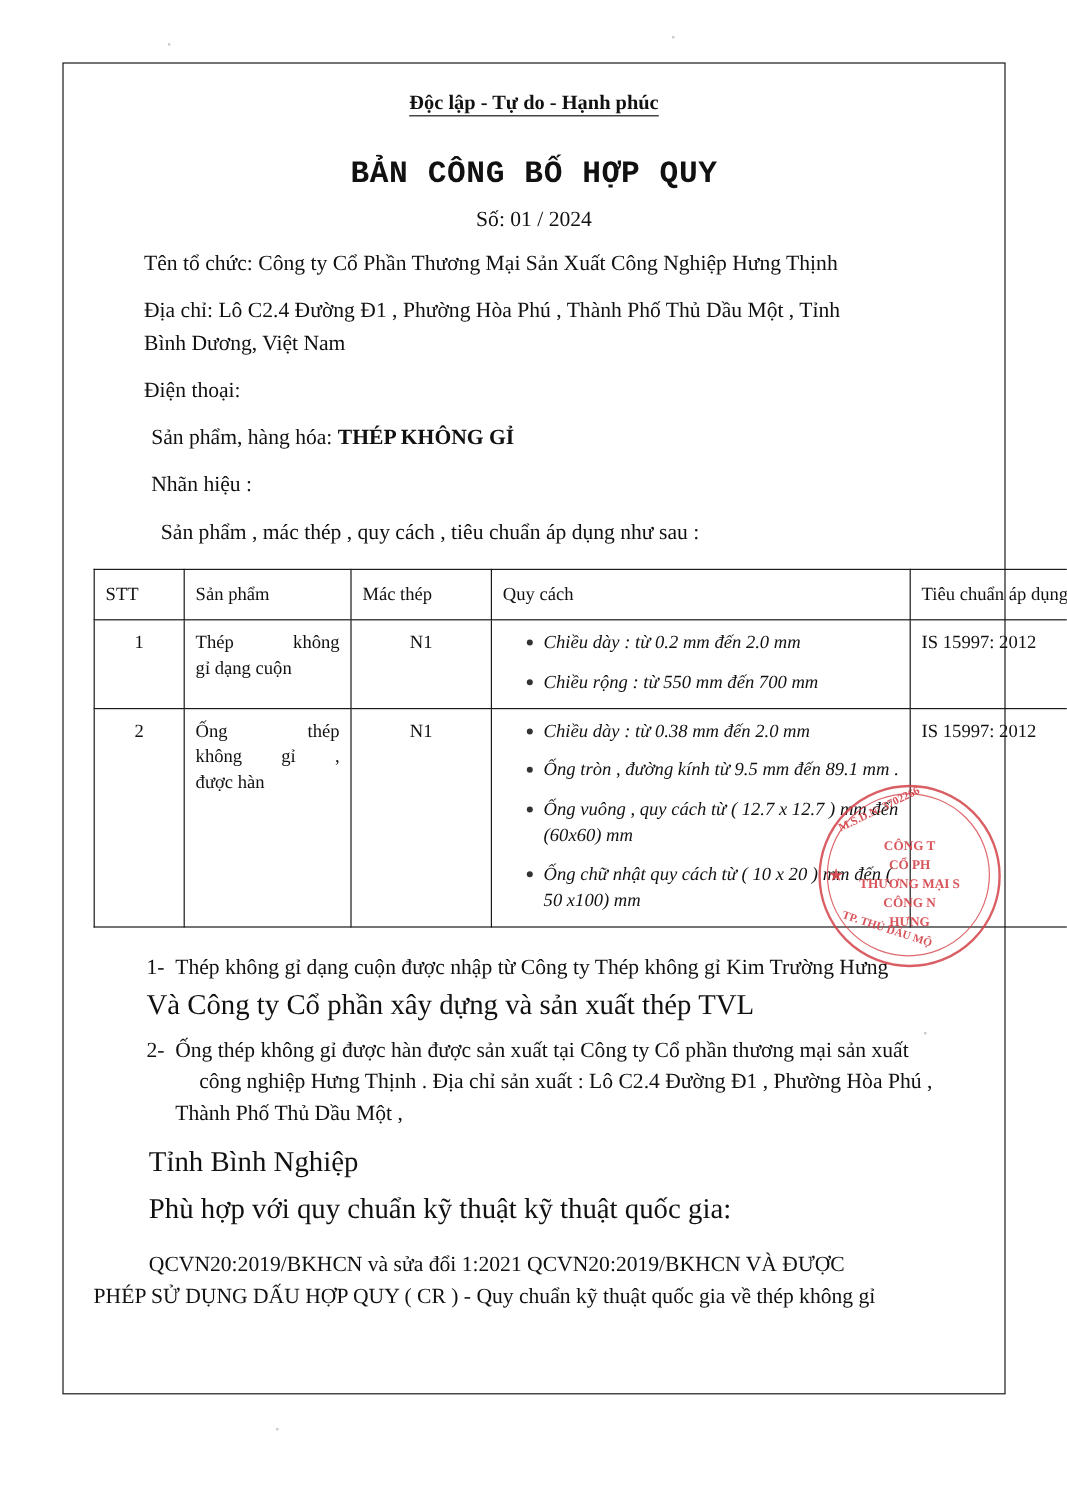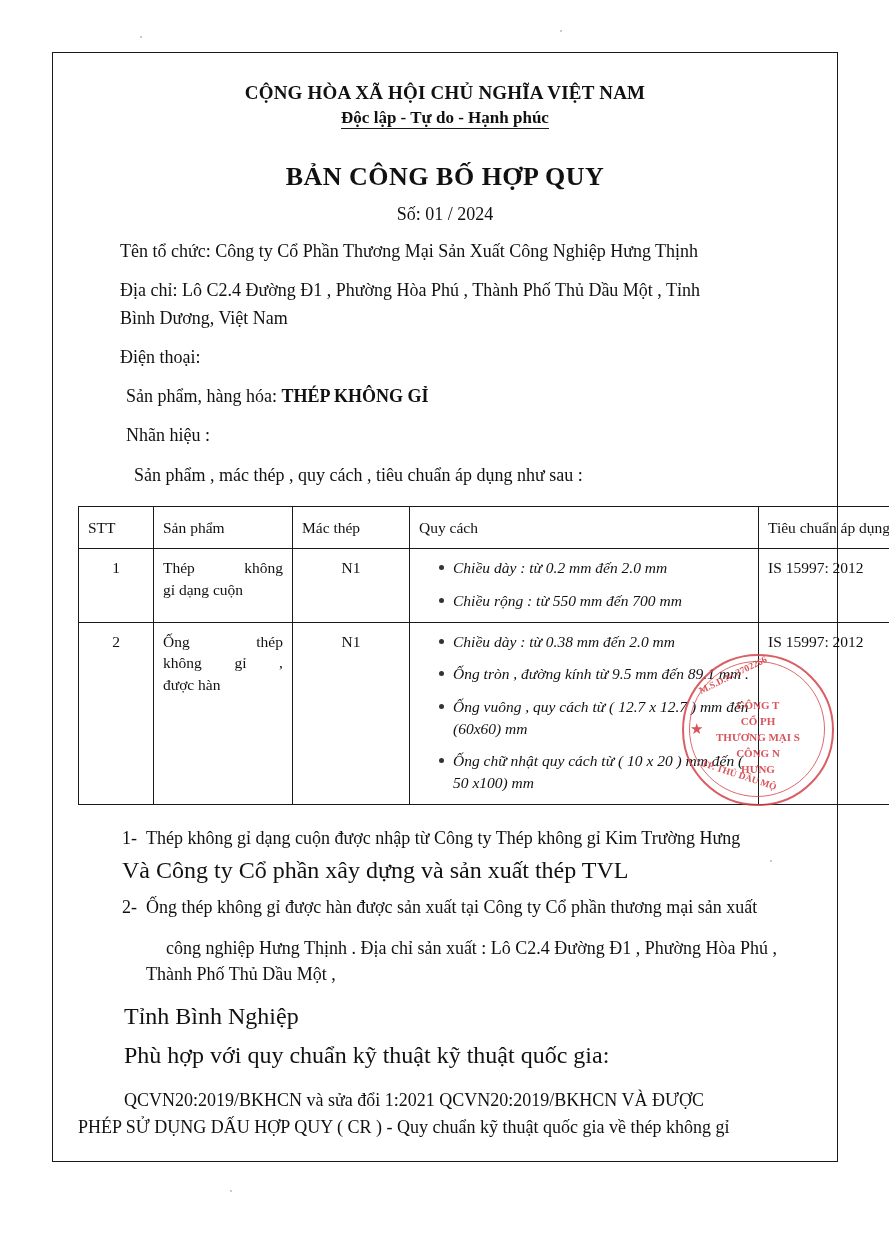--- a/index.html
+++ b/index.html
@@ -56,20 +56,21 @@
   .nation-sub span {
     border-bottom: 1.4px solid #1a1a1a;
     padding-bottom: 1px;
     text-align: right;
   }
   .main-title {
     font-size: 26px;
     font-weight: bold;
     margin-top: 34px;
     letter-spacing: 0.5px;
+    font-family: Liberation Mono, monospace;
   }
   .doc-number {
     font-size: 18px;
     margin-top: 12px;
   }
 
   .para {
     font-size: 18px;
     line-height: 1.45;
     margin-top: 13px;
@@ -236,21 +237,20 @@
 </style>
 </head>
 <body>
 
 <div class="page">
 
   <div class="doc-border"></div>
 
   <div class="content">
 
-    <div class="center nation-title">CỘNG HÒA XÃ HỘI CHỦ NGHĨA VIỆT NAM</div>
     <div class="center nation-sub"><span>Độc lập - Tự do - Hạnh phúc</span></div>
 
     <div class="center main-title">BẢN CÔNG BỐ HỢP QUY</div>
     <div class="center doc-number">Số: 01 / 2024</div>
 
     <div class="para indent">Tên tổ chức: Công ty Cổ Phần Thương Mại Sản Xuất Công Nghiệp Hưng Thịnh</div>
     <div class="para indent">Địa chỉ: Lô C2.4 Đường Đ1 , Phường Hòa Phú , Thành Phố Thủ Dầu Một , Tỉnh</div>
     <div class="para" style="margin-top:2px;padding-left:42px;">Bình Dương, Việt Nam</div>
     <div class="para indent">Điện thoại:</div>
 
@@ -308,21 +308,21 @@
     <div class="notes">
       <div class="note">
         <span class="num">1-</span>
         <span class="body">Thép không gỉ dạng cuộn được nhập từ Công ty Thép không gỉ Kim Trường Hưng</span>
       </div>
       <div class="note-plain" style="margin-top:2px;padding-left:44px;">Và Công ty Cổ phần xây dựng và sản xuất thép TVL</div>
 
       <div class="note">
         <span class="num">2-</span>
         <span class="body">Ống thép không gỉ được hàn được sản xuất tại Công ty Cổ phần thương mại sản xuất</span>
-        <span class="cont" style="padding-left:44px;margin-top:15px;">công nghiệp Hưng Thịnh . Địa chỉ sản xuất : Lô C2.4 Đường Đ1 , Phường Hòa Phú ,</span>
+        <span class="cont" style="padding-left:44px;">công nghiệp Hưng Thịnh . Địa chỉ sản xuất : Lô C2.4 Đường Đ1 , Phường Hòa Phú ,</span>
         <span class="cont" style="padding-left:24px;">Thành Phố Thủ Dầu Một ,</span>
       </div>
 
       <div class="note-plain" style="margin-top:12px;">Tỉnh Bình Nghiệp</div>
       <div class="note-plain" style="margin-top:4px;">Phù hợp với quy chuẩn kỹ thuật kỹ thuật quốc gia:</div>
 
       <div class="closing">
         <span class="l1">QCVN20:2019/BKHCN và sửa đổi 1:2021  QCVN20:2019/BKHCN VÀ ĐƯỢC</span>
         <span class="l2">PHÉP SỬ DỤNG DẤU HỢP QUY ( CR ) -  Quy chuẩn kỹ thuật quốc gia về thép không gỉ</span>
       </div>

